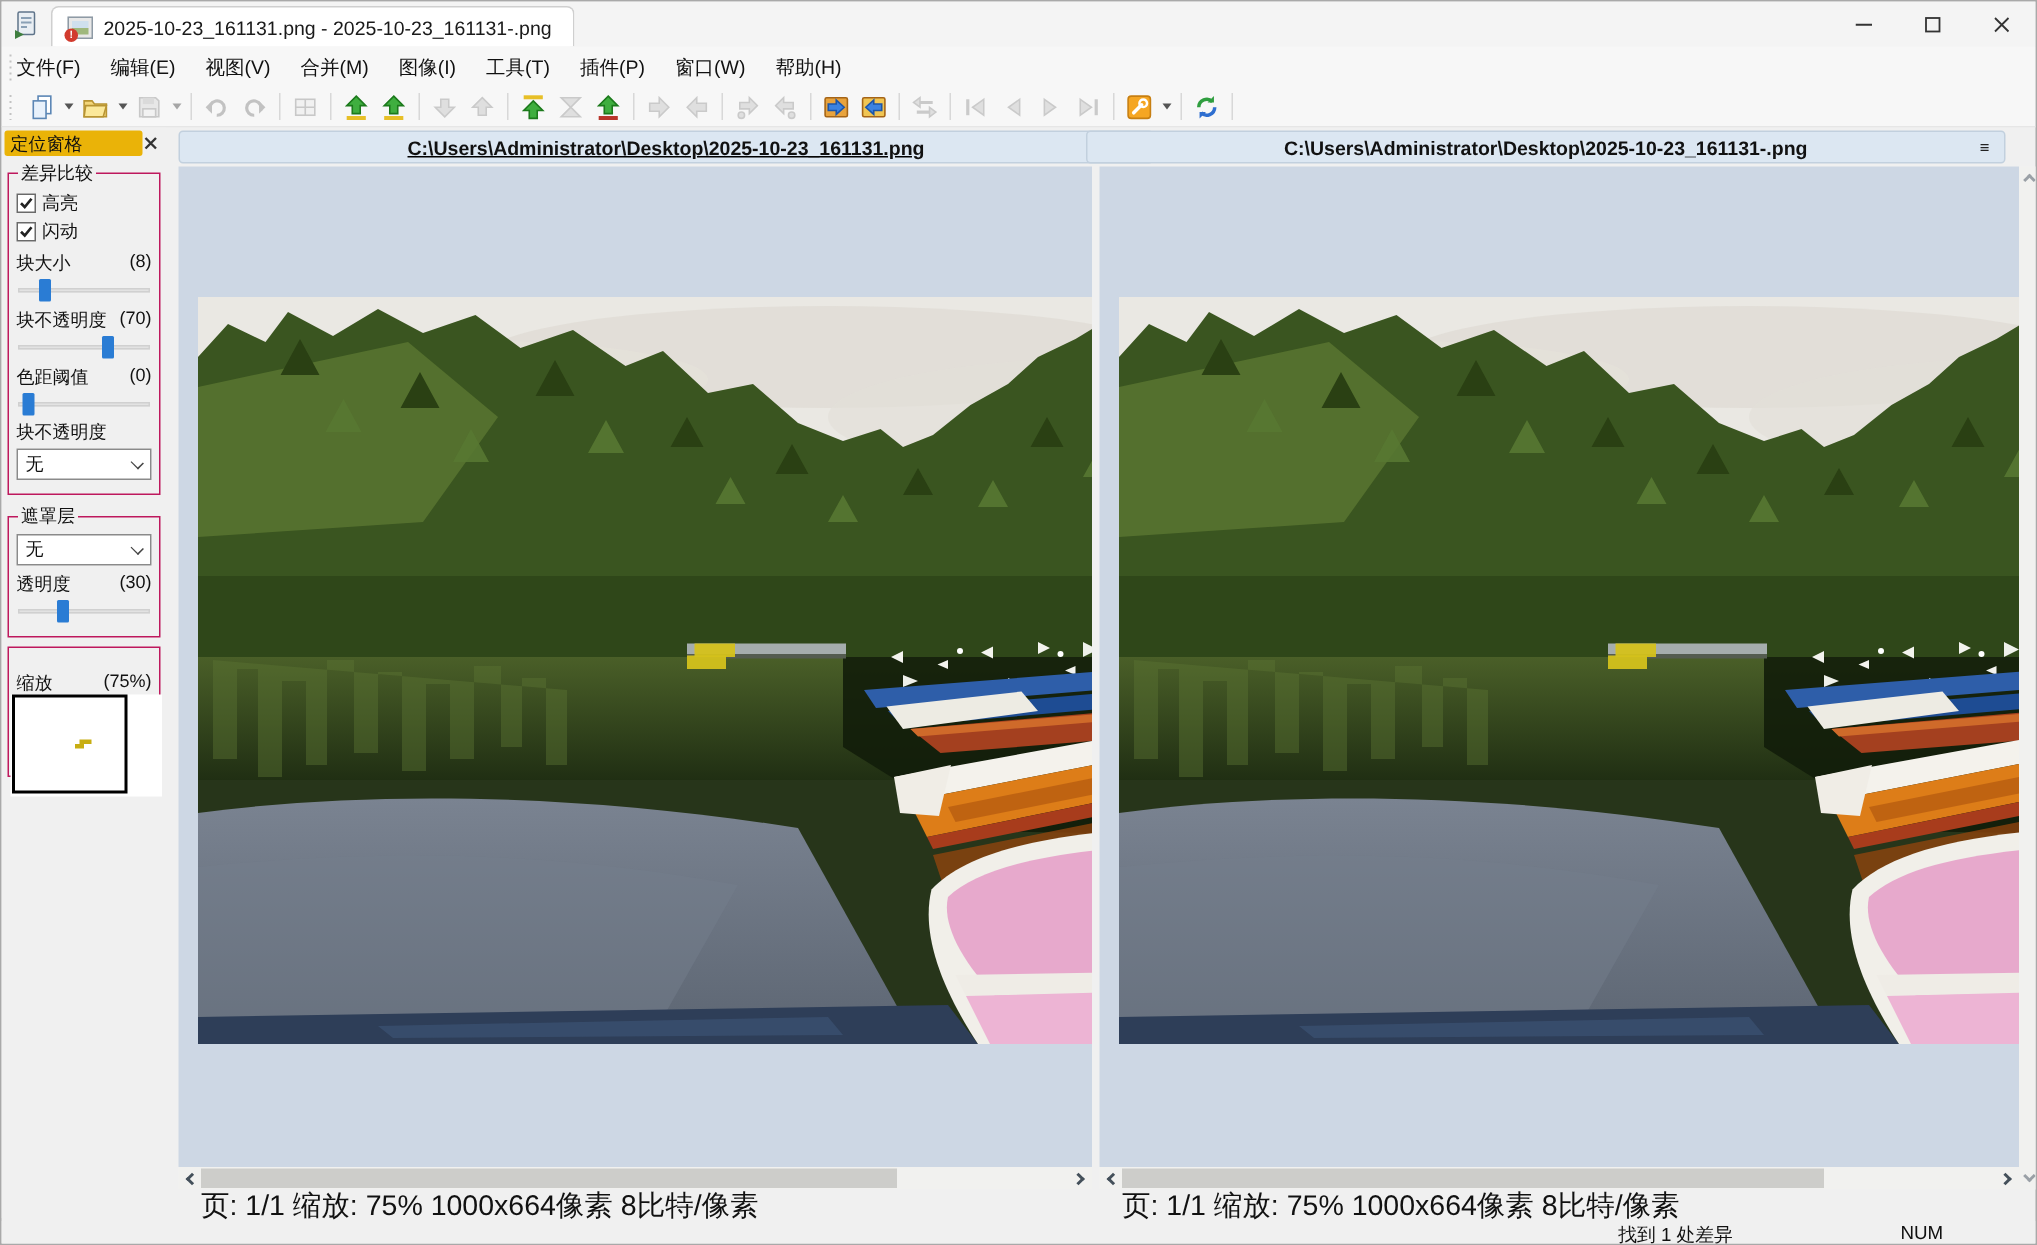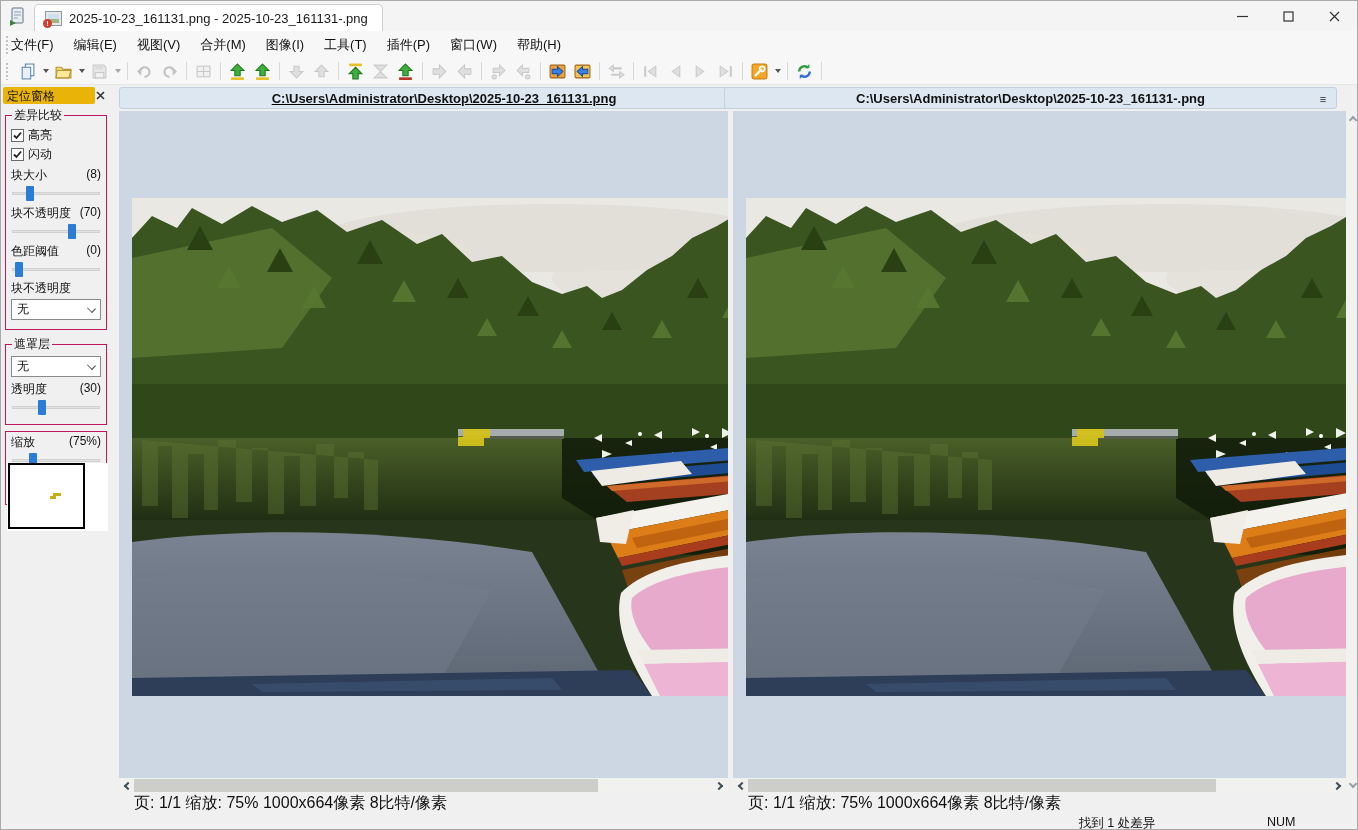--- a/index.html
+++ b/index.html
@@ -88,21 +88,21 @@
   .hs-btn i { width:6px; height:6px; border-left:2px solid #44505a; border-bottom:2px solid #44505a; }
   .hs-btn.l i { transform:rotate(45deg); margin-left:3px; }
   .hs-btn.r i { transform:rotate(225deg); margin-right:3px; }
   .hs-thumb { height:13px; background:#cdcdca; }
   .vscroll { position:absolute; left:1345px; top:110px; width:13px; height:682px; background:#f1f1ef; }
   .vs-btn { position:absolute; left:0; width:13px; height:15px; display:flex; align-items:center; justify-content:center; }
   .vs-btn i { width:6px; height:6px; border-left:2px solid #9aa0a6; border-bottom:2px solid #9aa0a6; }
   .vs-btn.up { top:0; } .vs-btn.up i { transform:rotate(135deg); margin-top:3px; }
   .vs-btn.dn { bottom:0; } .vs-btn.dn i { transform:rotate(-45deg); margin-bottom:3px; }
 
-  .pane-status { position:absolute; top:792px; height:21px; background:#f0f0f0; font-size:16px; color:#111;
+  .pane-status { position:absolute; top:792px; height:21px; background:#f0f0f0; font-size:19px; color:#111;
                  display:flex; align-items:center; padding-left:15px; white-space:nowrap; }
   .statusbar { position:absolute; left:0; top:813px; width:100%; height:17px; background:#f0f0f0; font-size:12.5px; color:#111; }
   .diffmsg { position:absolute; right:130px; width:220px; text-align:center; top:1px; }
   .numlock { position:absolute; right:30px; width:60px; text-align:left; top:1px; }
 </style>
 </head>
 <body>
 
 <div class="window">
 
@@ -459,21 +459,21 @@
         <span>透明度</span>
         <span>(30)</span>
       </div>
       <div class="slider">
           <div class="track"></div>
           <div class="thumb" style="left:29%"></div>
         </div>
     </fieldset>
 
     <fieldset>
-      <div class="valrow" style="margin-top:1px">
+      <div class="valrow" style="margin-top:14px">
         <span>缩放</span>
         <span>(75%)</span>
       </div>
       <div class="slider">
           <div class="track"></div>
           <div class="thumb" style="left:19%"></div>
         </div>
       <div class="pagerow">
         <span>页:</span>
         <span class="spinner">

